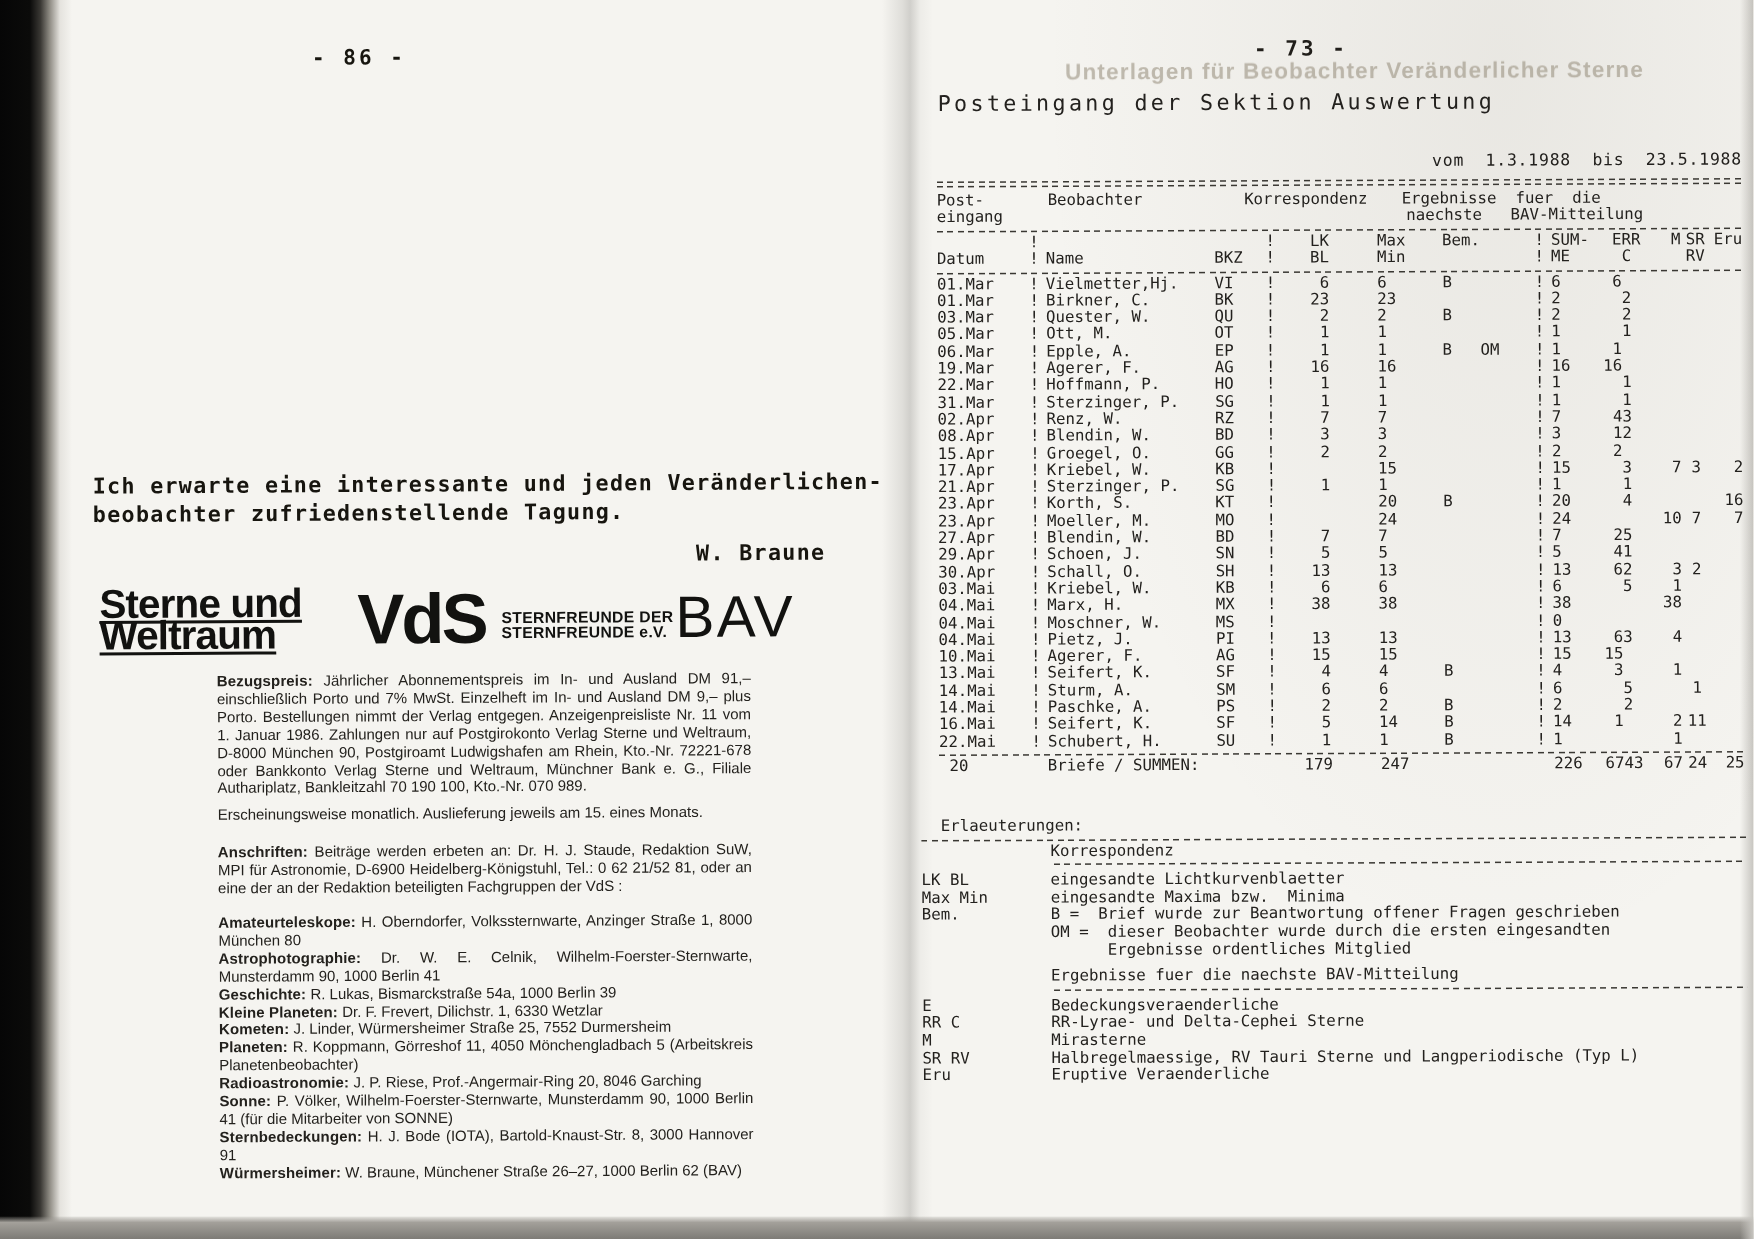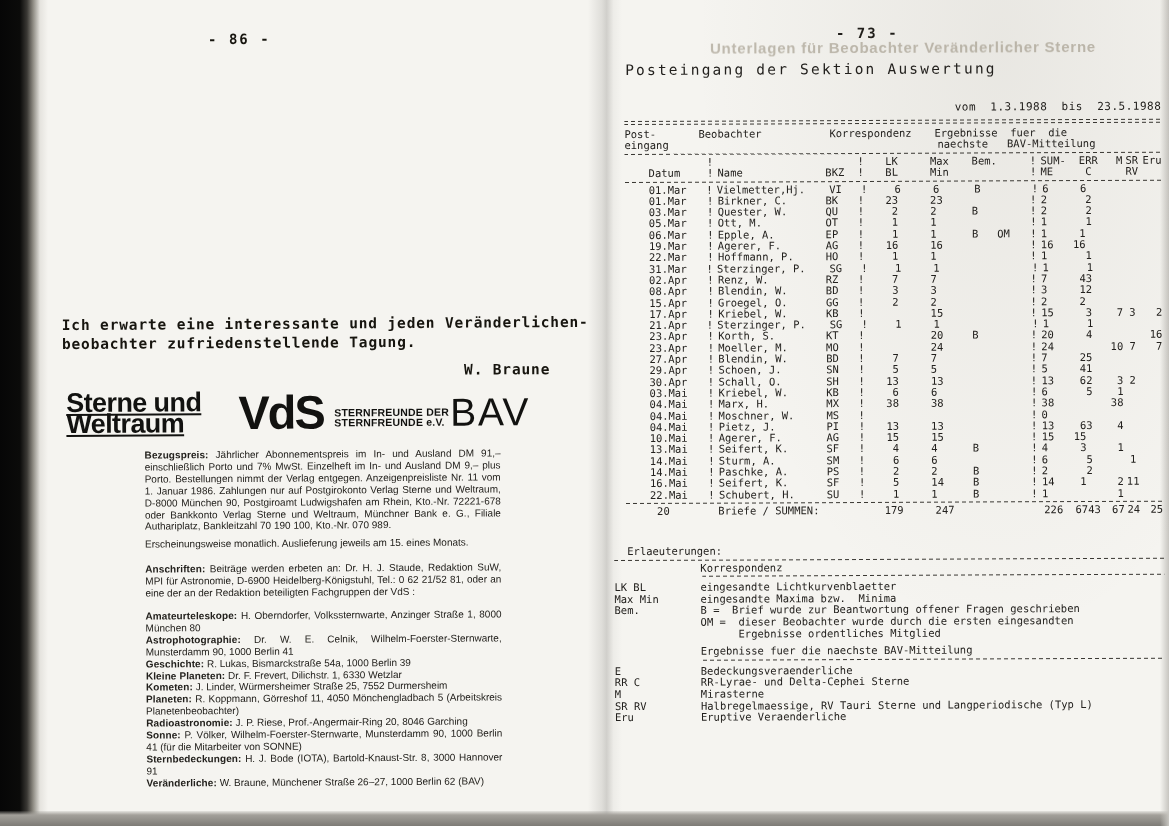--- a/index.html
+++ b/index.html
@@ -59,21 +59,21 @@
   .rtitle{position:absolute;left:15px;top:62px;font-size:14.5px;letter-spacing:2.2px;white-space:pre;}
   .dateline{position:absolute;right:8px;top:102px;font-size:11px;letter-spacing:0.5px;white-space:pre;}
   .rtable{position:absolute;left:14px;top:120px;width:537px;font-size:10.5px;line-height:11.3px;}
   .dash{height:1px;margin:2px 0;
      background:repeating-linear-gradient(90deg,#3a3833 0 4px,rgba(0,0,0,0) 4px 7px);}
   .dash2{height:5px;margin:1px 0 3px 0;
      background:repeating-linear-gradient(90deg,#3a3833 0 4px,rgba(0,0,0,0) 4px 7px) 0 0/100% 1px no-repeat,
                 repeating-linear-gradient(90deg,#3a3833 0 4px,rgba(0,0,0,0) 4px 7px) 0 3px/100% 1px no-repeat;}
   .dash-ind{margin-left:88px;}
   .tr{display:flex;white-space:pre;}
-  .cd{width:58px;margin-left:24px;} .cs{width:16px;text-align:center;} .cn{width:90px;} .cb{width:30px;margin-left:24px;}
+  .cd{width:58px;} .cs{width:16px;text-align:center;} .cn{width:90px;} .cb{width:30px;margin-left:24px;}
   .clk{width:32px;text-align:right;} .cmx{width:34px;text-align:left;margin-left:32px;}
   .cbm{width:58px;padding-left:10px;white-space:pre;}
   .csm{width:30px;text-align:left;} .ce{width:18px;text-align:right;}
   .cr{width:20px;} .cm{width:20px;text-align:right;}
   .csr{width:20px;text-align:center;} .cer{width:22px;text-align:right;}
   .sep::before{content:"!";}
   .hg1{position:relative;height:23px;}
   .hg1 span{position:absolute;white-space:pre;}
   .h-post{left:0;top:0;} .h-eing{left:0;top:11px;} .h-beob{left:74px;top:0;}
   .h-korr{left:205px;top:0;} .h-erg1{left:310px;top:0;} .h-erg2{left:313px;top:11px;}
@@ -141,21 +141,21 @@
 
       <p class="fg"><b>Amateurteleskope:</b><span> H. Oberndorfer, Volkssternwarte, Anzinger Straße 1, 8000 München 80</span></p>
           <p class="fg"><b>Astrophotographie:</b><span> Dr. W. E. Celnik, Wilhelm-Foerster-Sternwarte, Munsterdamm 90, 1000 Berlin 41</span></p>
           <p class="fg"><b>Geschichte:</b><span> R. Lukas, Bismarckstraße 54a, 1000 Berlin 39</span></p>
           <p class="fg"><b>Kleine Planeten:</b><span> Dr. F. Frevert, Dilichstr. 1, 6330 Wetzlar</span></p>
           <p class="fg"><b>Kometen:</b><span> J. Linder, Würmersheimer Straße 25, 7552 Durmersheim</span></p>
           <p class="fg"><b>Planeten:</b><span> R. Koppmann, Görreshof 11, 4050 Mönchengladbach 5 (Arbeitskreis Planetenbeobachter)</span></p>
           <p class="fg"><b>Radioastronomie:</b><span> J. P. Riese, Prof.-Angermair-Ring 20, 8046 Garching</span></p>
           <p class="fg"><b>Sonne:</b><span> P. Völker, Wilhelm-Foerster-Sternwarte, Munsterdamm 90, 1000 Berlin 41 (für die Mitarbeiter von SONNE)</span></p>
           <p class="fg"><b>Sternbedeckungen:</b><span> H. J. Bode (IOTA), Bartold-Knaust-Str. 8, 3000 Hannover 91</span></p>
-          <p class="fg"><b>Veränderliche:</b><span> W. Braune, Münchener Straße 26–27, 1000 Berlin 62 (BAV)</span></p>
+          <p class="fg"><b>Würmersheimer:</b><span> W. Braune, Münchener Straße 26–27, 1000 Berlin 62 (BAV)</span></p>
         </div>
     </div>
   </div>
 
   <div class="page page-right rp">
     <div class="ghost">Unterlagen für Beobachter Veränderlicher Sterne</div>
     <div class="pgnum-r">- 73 -</div>
     <div class="rtitle">Posteingang der Sektion Auswertung</div>
     <div class="dateline">vom  1.3.1988  bis  23.5.1988</div>
 

